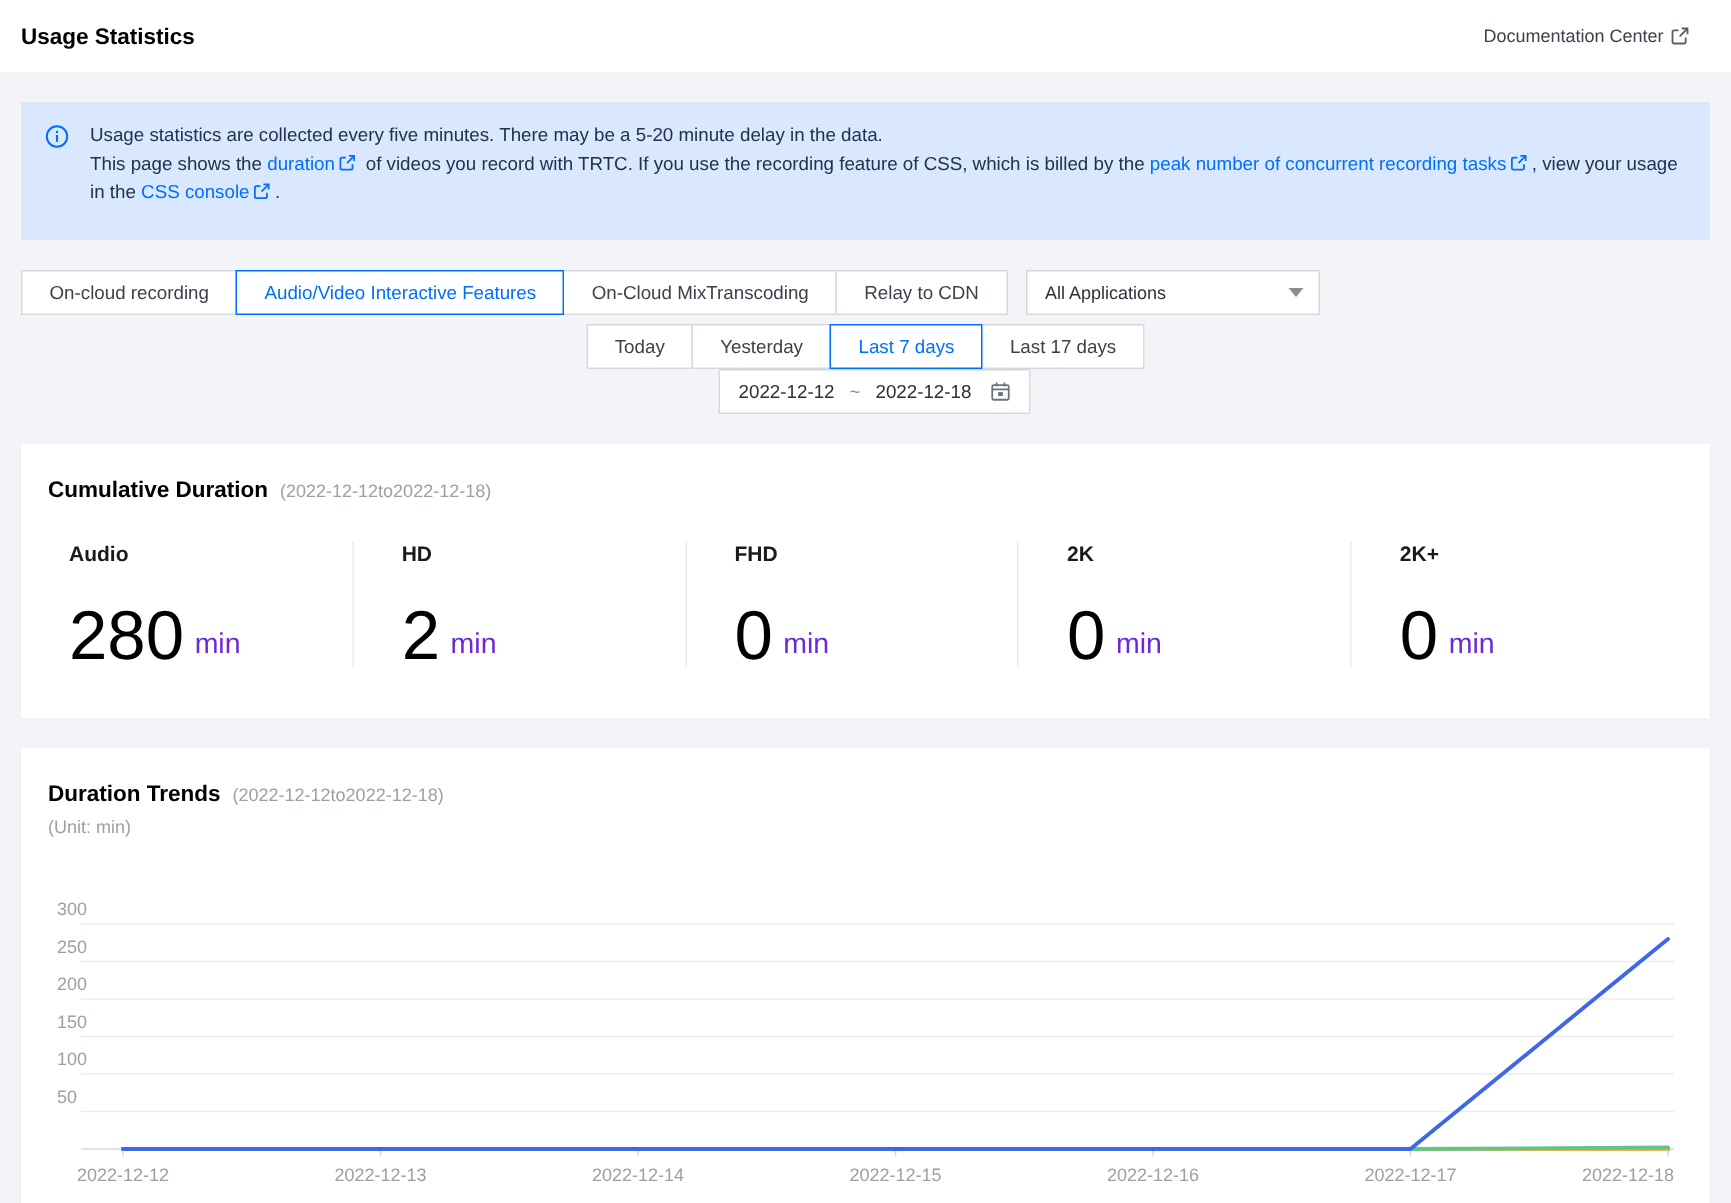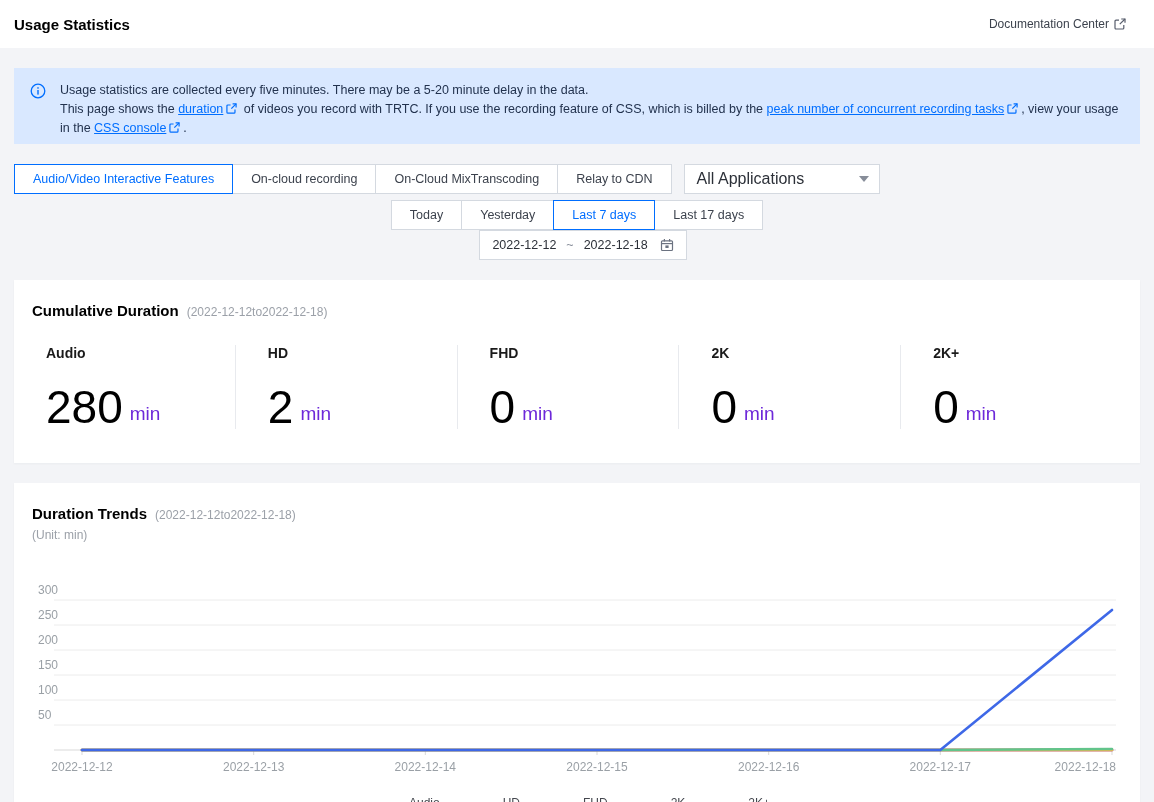--- a/index.html
+++ b/index.html
@@ -5,38 +5,38 @@
   * { margin:0; padding:0; box-sizing:border-box; }
   html,body { width:1154px; min-height:802px; background:#f3f4f7; font-family:"Liberation Sans", sans-serif; color:#1a1a1a; }
   .topbar { height:48px; background:#fff; display:flex; align-items:center; justify-content:space-between; padding:0 28px 0 14px; }
   .page-title { font-size:15px; font-weight:bold; color:#000; }
   .doc-link { font-size:12px; color:#3c424d; display:flex; align-items:center; gap:5px; cursor:pointer; }
   .ext-icon { width:12px; height:12px; display:inline-block; }
 
   .content { padding:20px 14px 0; }
 
   
-  .banner { background:#d9e8ff; padding:13px 18px 6px 16px; display:flex; gap:14px; }
+  .banner { background:#d9e8ff; padding:13px 18px 22px 16px; display:flex; gap:14px; }
   .banner-icon { flex:0 0 16px; margin-top:2px; }
   .banner-text { font-size:12.5px; line-height:19px; color:#22324e; }
-  .banner a, .blink { color:#006eff; text-decoration:underline; cursor:pointer; }
+  .banner a, .blink { color:#006eff; cursor:pointer; }
   .blink-icon { width:11px; height:11px; display:inline-block; vertical-align:-1px; margin:0 3px 0 3px; color:#006eff; }
 
   
   .btn-row { display:flex; align-items:center; margin-top:20px; }
   .btn-row.second { margin-top:6px;flex-direction:column; }
   .btn-group { display:flex; }
   .btn { height:30px; background:#fff; border:1px solid #d4d9e0; color:#3c424d; font-size:12.5px;
          padding:0 18px; display:flex; align-items:center; justify-content:center; cursor:pointer;
          margin-left:-1px; position:relative; font-family:"Liberation Sans", sans-serif; white-space:nowrap; }
   .btn:first-child { margin-left:0; }
   .btn.selected { border-color:#006eff; color:#006eff; z-index:2; }
   .select-box { height:30px; width:196px; background:#fff; border:1px solid #d4d9e0; margin-left:12px;
                 display:flex; align-items:center; justify-content:space-between; padding:0 10px 0 12px;
-                font-size:16px; color:#2c3038; cursor:pointer; }
+                font-size:12px; color:#2c3038; cursor:pointer; }
   .chevron { width:0; height:0; border-left:5px solid transparent; border-right:5px solid transparent; border-top:6px solid #878d99; }
   .date-box { height:30px; background:#fff; border:1px solid #d4d9e0; margin-left:12px; display:flex;
               align-items:center; gap:10px; padding:0 12px; font-size:12.5px; color:#2c3038; cursor:pointer; }
   .date-sep { color:#8a909c; }
   .cal-icon { width:14px; height:14px; color:#6b7280; margin-left:2px; }
 
   
   .card { background:#fff; margin-top:20px; box-shadow:0 1px 2px rgba(30,40,60,0.04); }
   .card-head { display:flex; align-items:baseline; gap:8px; padding:22px 18px 0; }
   .card-title { font-size:15px; font-weight:bold; color:#000; }
@@ -100,22 +100,22 @@
             <path d="M9.8 7v3a1 1 0 0 1-1 1H2a1 1 0 0 1-1-1V3.2a1 1 0 0 1 1-1h3"></path>
             <path d="M7.2 1h3.8v3.8"></path>
             <path d="M11 1 5.8 6.2"></path>
           </svg><span>.</span>
       </div>
     </div>
   </div>
 
   <div class="btn-row">
     <div class="btn-group">
+      <button class="btn">On-cloud recording</button>
       <button class="btn selected">Audio/Video Interactive Features</button>
-      <button class="btn">On-cloud recording</button>
       <button class="btn">On-Cloud MixTranscoding</button>
       <button class="btn">Relay to CDN</button>
     </div>
     <div class="select-box">
       <span>All Applications</span>
       <span class="chevron"></span>
     </div>
   </div>
 
   <div class="btn-row second">

